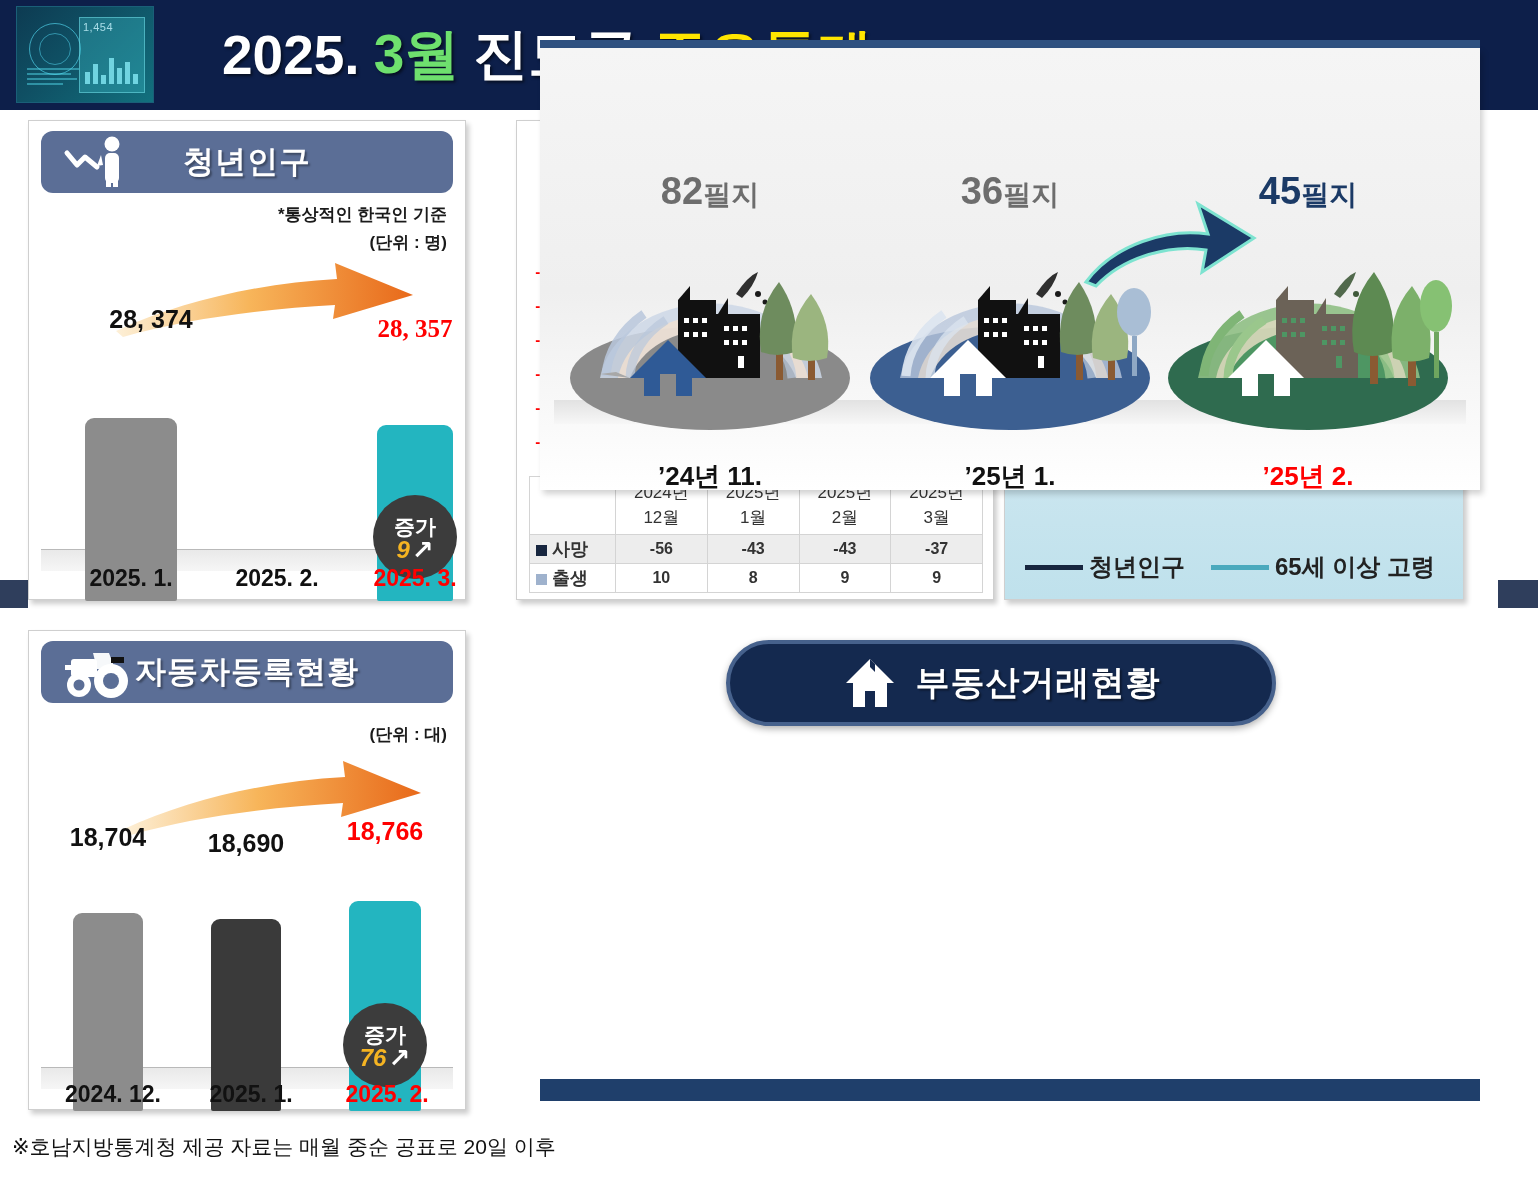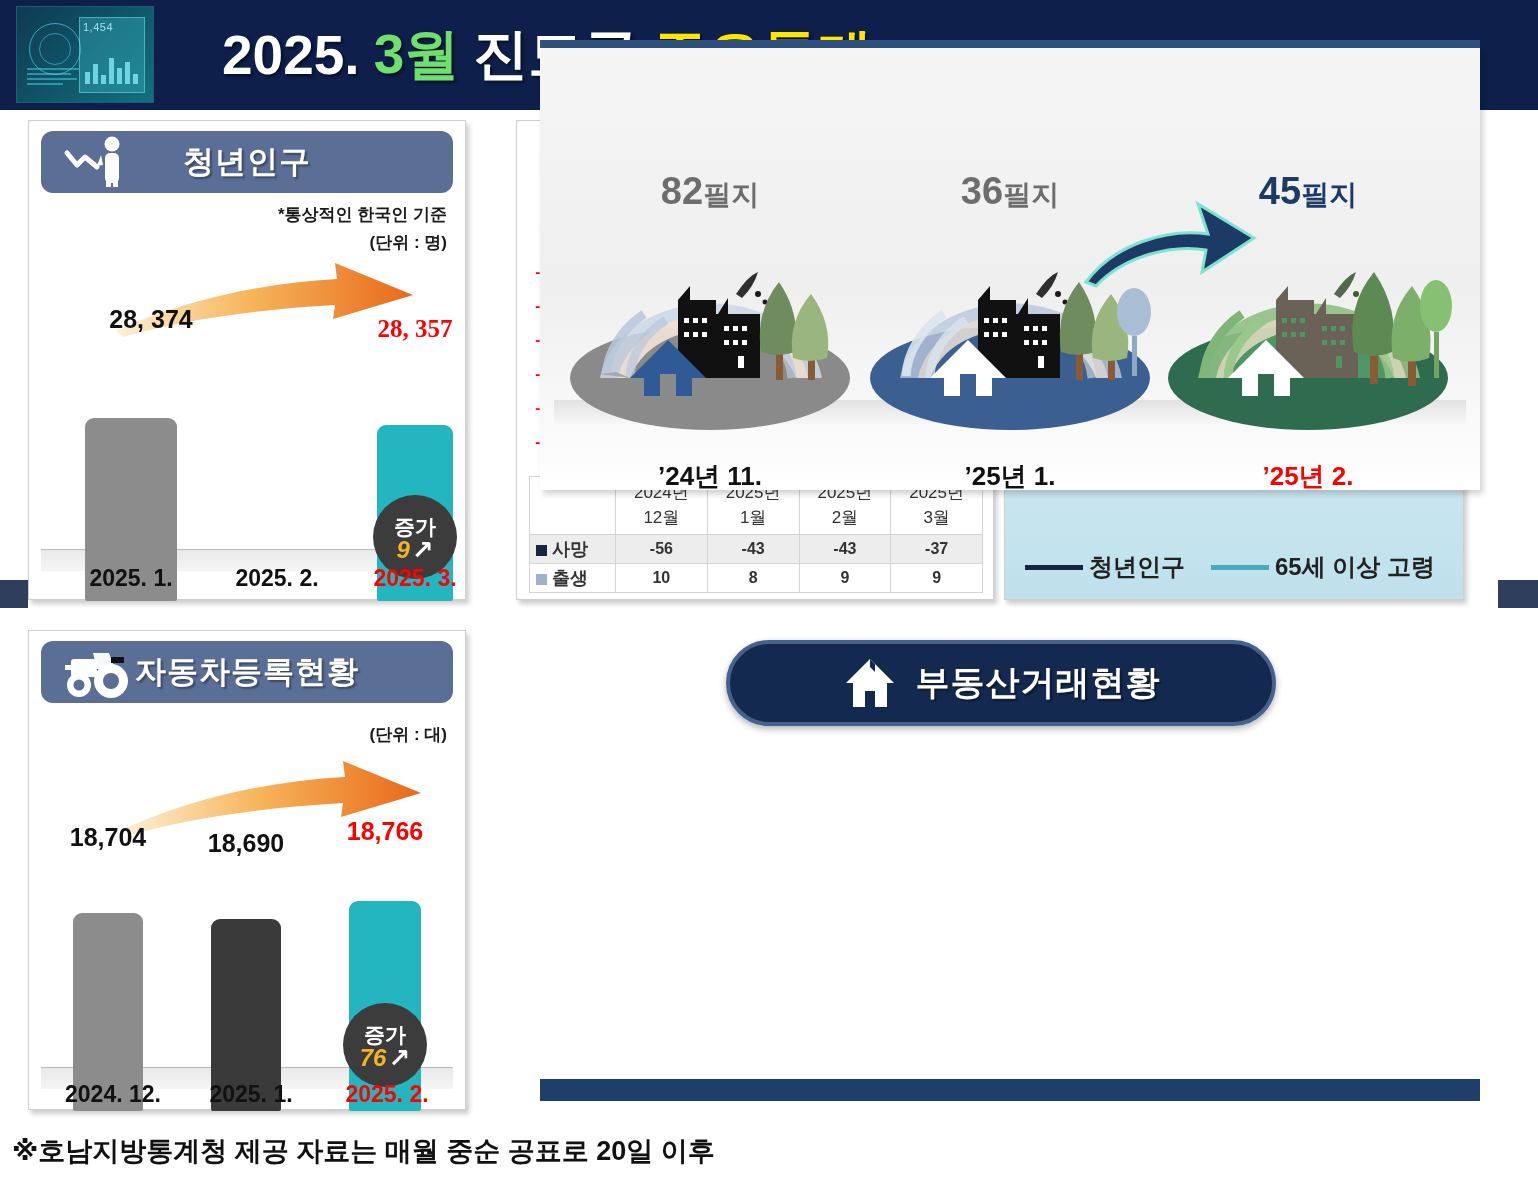--- a/index.html
+++ b/index.html
@@ -219,21 +219,21 @@
     font-size: 26px; font-weight: bold; white-space: nowrap;
   }
   .est-floor {
     position: absolute; left: 14px; right: 14px; bottom: 66px; height: 24px;
     background: linear-gradient(180deg,#e2e2e2,#f7f7f7);
   }
 
   
   .footnote {
     position: absolute; left: 12px; top: 1133px;
-    font-size: 27px; font-weight: bold; color: #111; white-space: nowrap;
+    font-size: 21px; font-weight: normal; color: #111; white-space: nowrap;
   }
 
   .side-shadow-l { position: absolute; left: 0; top: 580px; width: 28px; height: 28px; background: #2f3e5c; }
   .side-shadow-r { position: absolute; right: 0; top: 580px; width: 40px; height: 28px; background: #2f3e5c; }
 </style>
 </head>
 <body>
 
 <div class="header">
   <div class="header-thumb">

